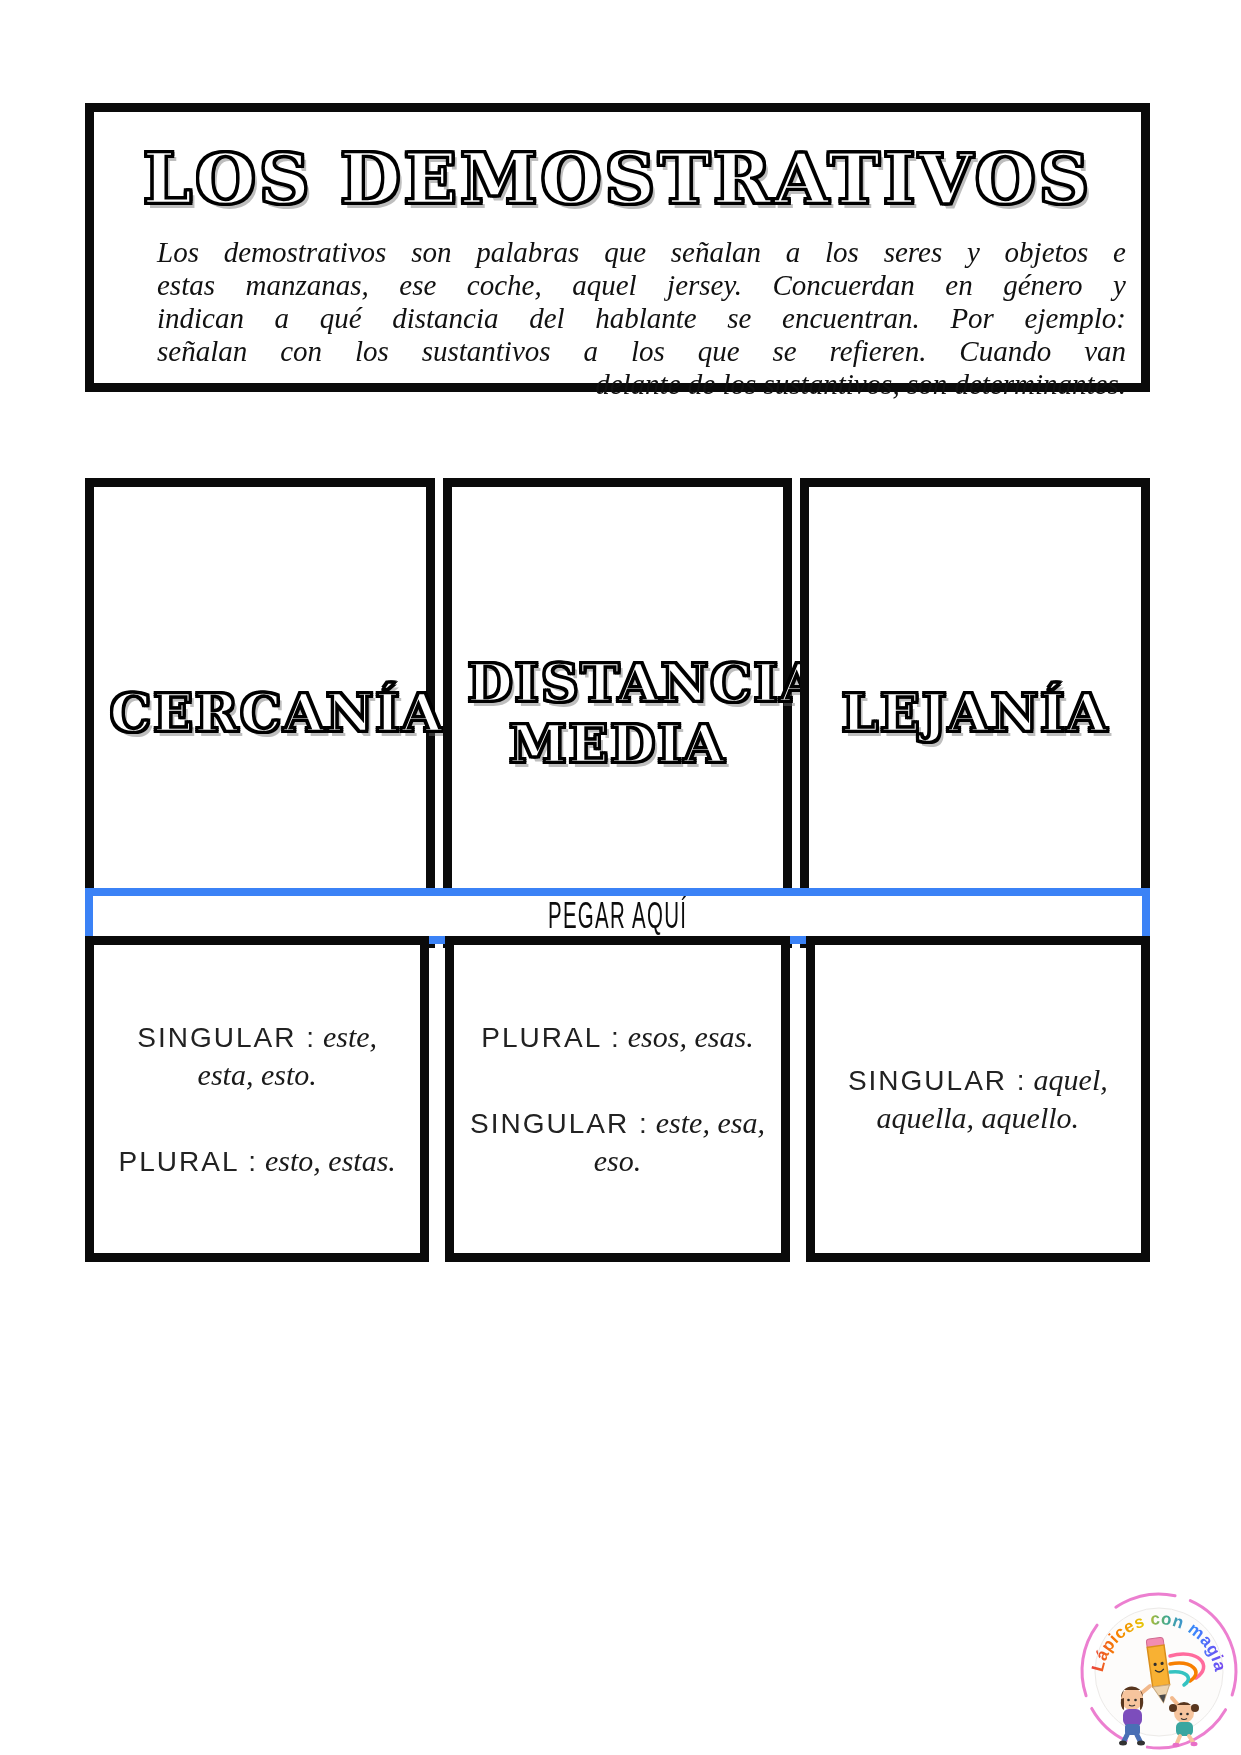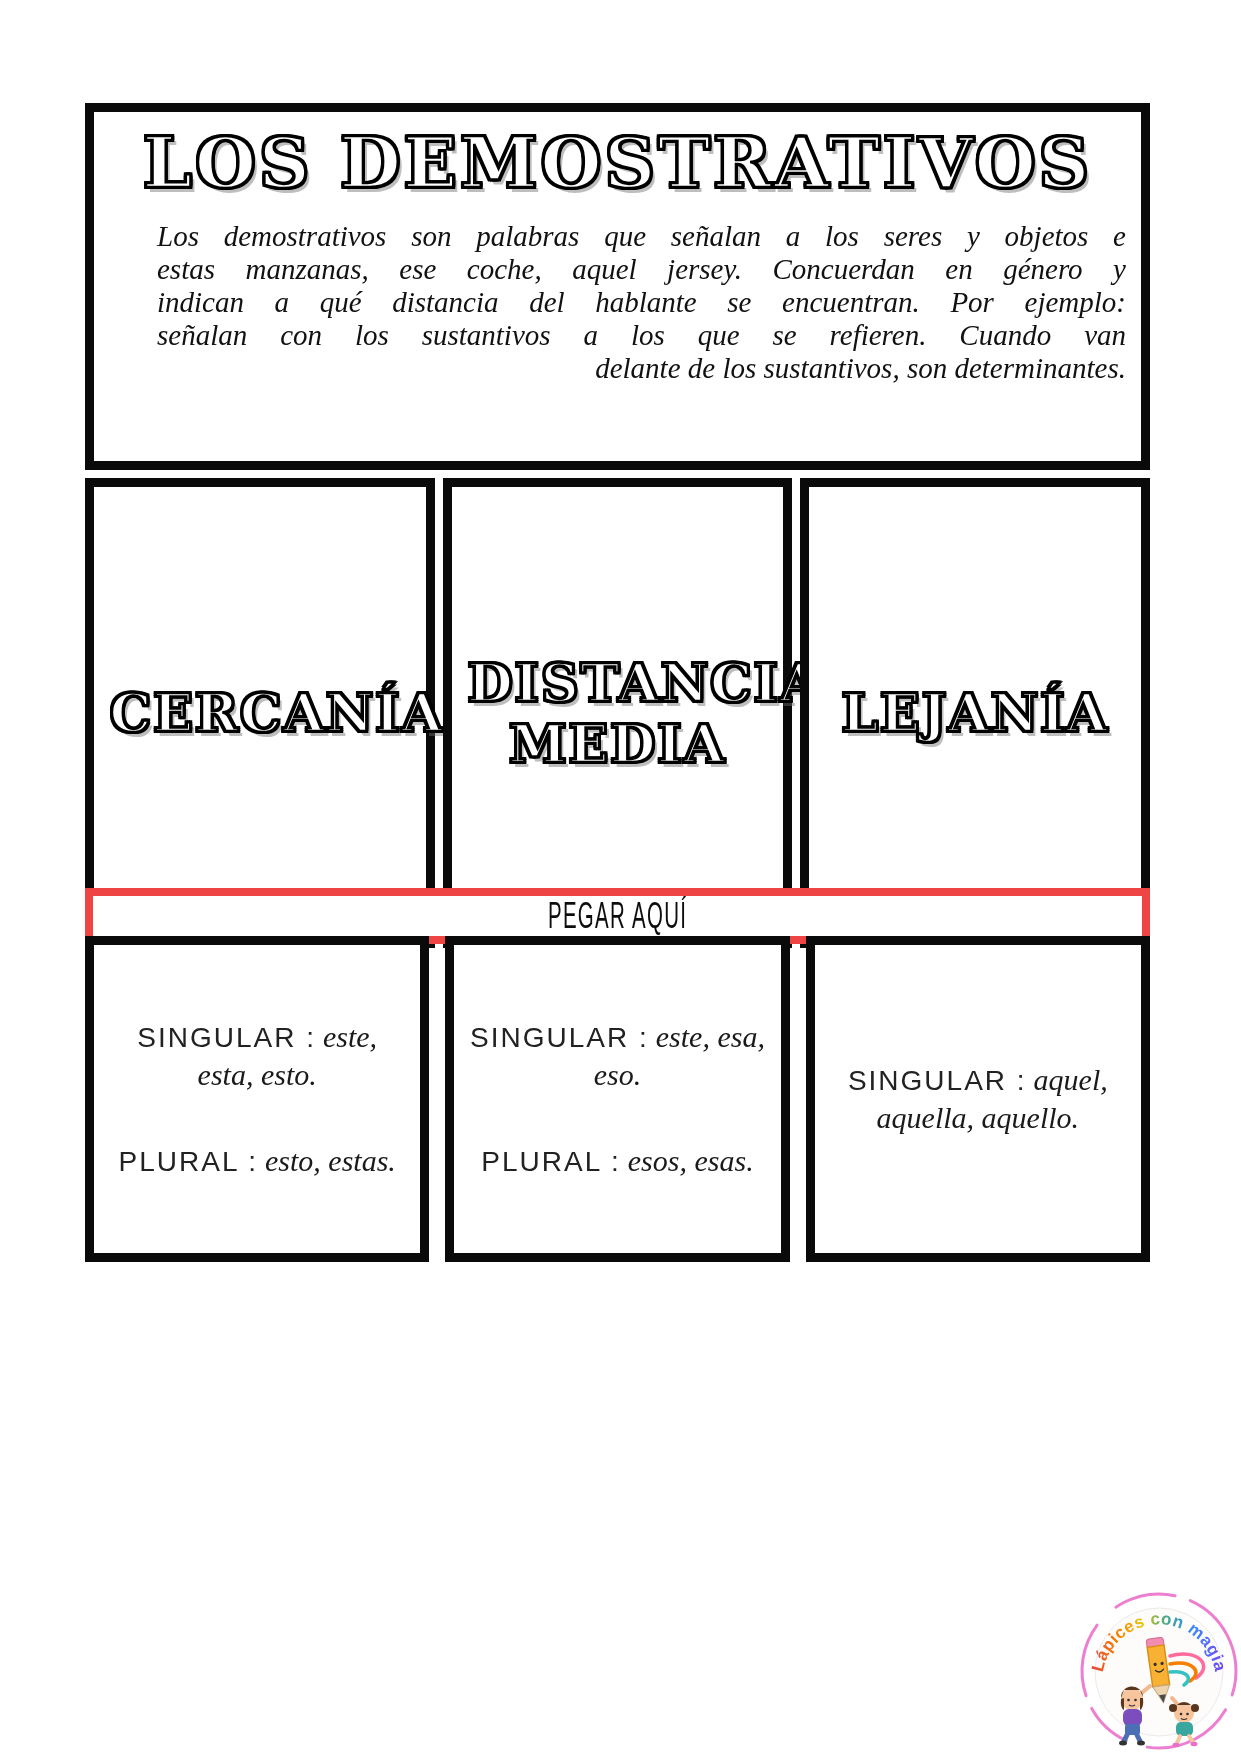--- a/index.html
+++ b/index.html
@@ -11,23 +11,23 @@
   .outline-text {
     font-family:"DejaVu Serif", serif; font-weight:bold; color:#fff;
     -webkit-text-stroke:2.5px #000;
     text-shadow:
       2px 0 #000, -2px 0 #000, 0 2px #000, 0 -2px #000,
       2px 2px #000, -2px -2px #000, 2px -2px #000, -2px 2px #000,
       4px 5px 0 rgba(110,110,110,0.45);
   }
   
   .top-box {
-    position:absolute; left:85px; top:103px; width:1065px; height:367px;
+    position:absolute; left:85px; top:103px; width:1065px; height:289px;
     border:9px solid #0a0a0a; box-sizing:border-box;
-    padding:12px 10px 10px 10px;
+    padding:28px 10px 10px 10px;
   }
   .main-title {
     text-align:center; font-size:70px; line-height:1.05; letter-spacing:3px;
     margin:2px 0 20px 0; white-space:nowrap;
   }
   .intro { font-style:italic; font-size:29px; line-height:33px; padding:0 5px; }
   .intro-line.just { text-align:justify; text-align-last:justify;margin-left:48px; }
   .intro-line.last { text-align:right; }
   
   .cat-row {
@@ -35,21 +35,21 @@
     display:flex; gap:8px;
   }
   .cat-box {
     flex:1; border:9px solid #0a0a0a; box-sizing:border-box; background:#fff;
     display:flex; align-items:center; justify-content:center; text-align:center;
   }
   .cat-label { font-size:52px; line-height:1.18; letter-spacing:2px; max-width:300px; }
   
   .paste-bar {
     position:absolute; left:85px; top:888px; width:1065px; height:56px;
-    border:8px solid #ef4444; box-sizing:border-box; background:#fff;
+    border:8px solid #3b82f6; box-sizing:border-box; background:#fff;
     display:flex; align-items:center; justify-content:center;
   }
   .paste-bar-text {
     font-family:"Liberation Sans", sans-serif; font-size:31px; font-weight:500;
     letter-spacing:2px; color:#0d0d0d; transform:scale(0.66,1.2); white-space:nowrap;
   }
   .paste-cols {
     position:absolute; left:85px; top:936px; width:1065px; height:326px;
     display:flex; gap:16px;
   }
@@ -104,26 +104,26 @@
         <span class="cursive">este, esta, esto.</span>
       </div>
       <div class="pair">
         <span class="plabel">PLURAL :</span>
         <span class="cursive">esto, estas.</span>
       </div>
     </div>
 
     <div class="paste-col">
       <div class="pair">
+        <span class="plabel">PLURAL :</span>
+        <span class="cursive">esos, esas.</span>
+      </div>
+      <div class="pair">
         <span class="plabel">SINGULAR :</span>
         <span class="cursive">este, esa, eso.</span>
-      </div>
-      <div class="pair">
-        <span class="plabel">PLURAL :</span>
-        <span class="cursive">esos, esas.</span>
       </div>
     </div>
 
     <div class="paste-col">
       <div class="pair">
         <span class="plabel">SINGULAR :</span>
         <span class="cursive">aquel, aquella, aquello.</span>
       </div>
     </div>
 

